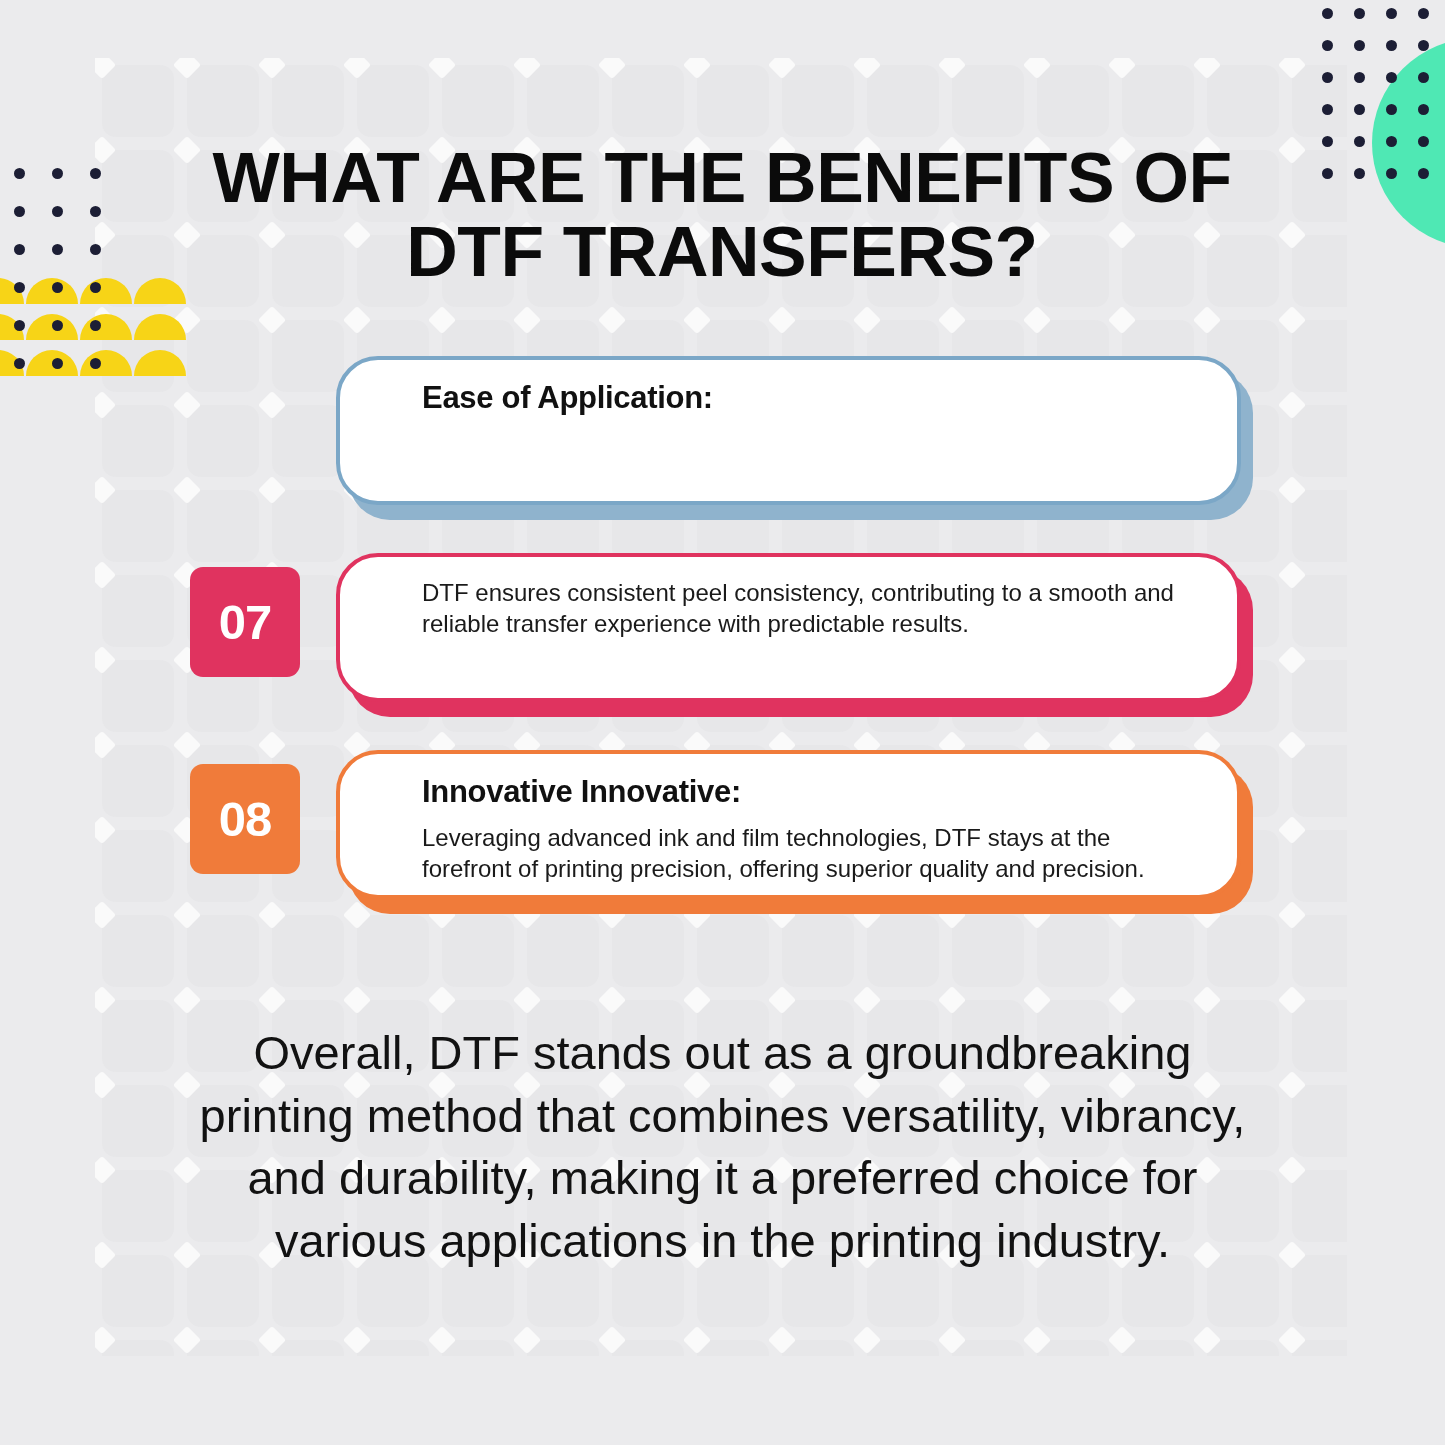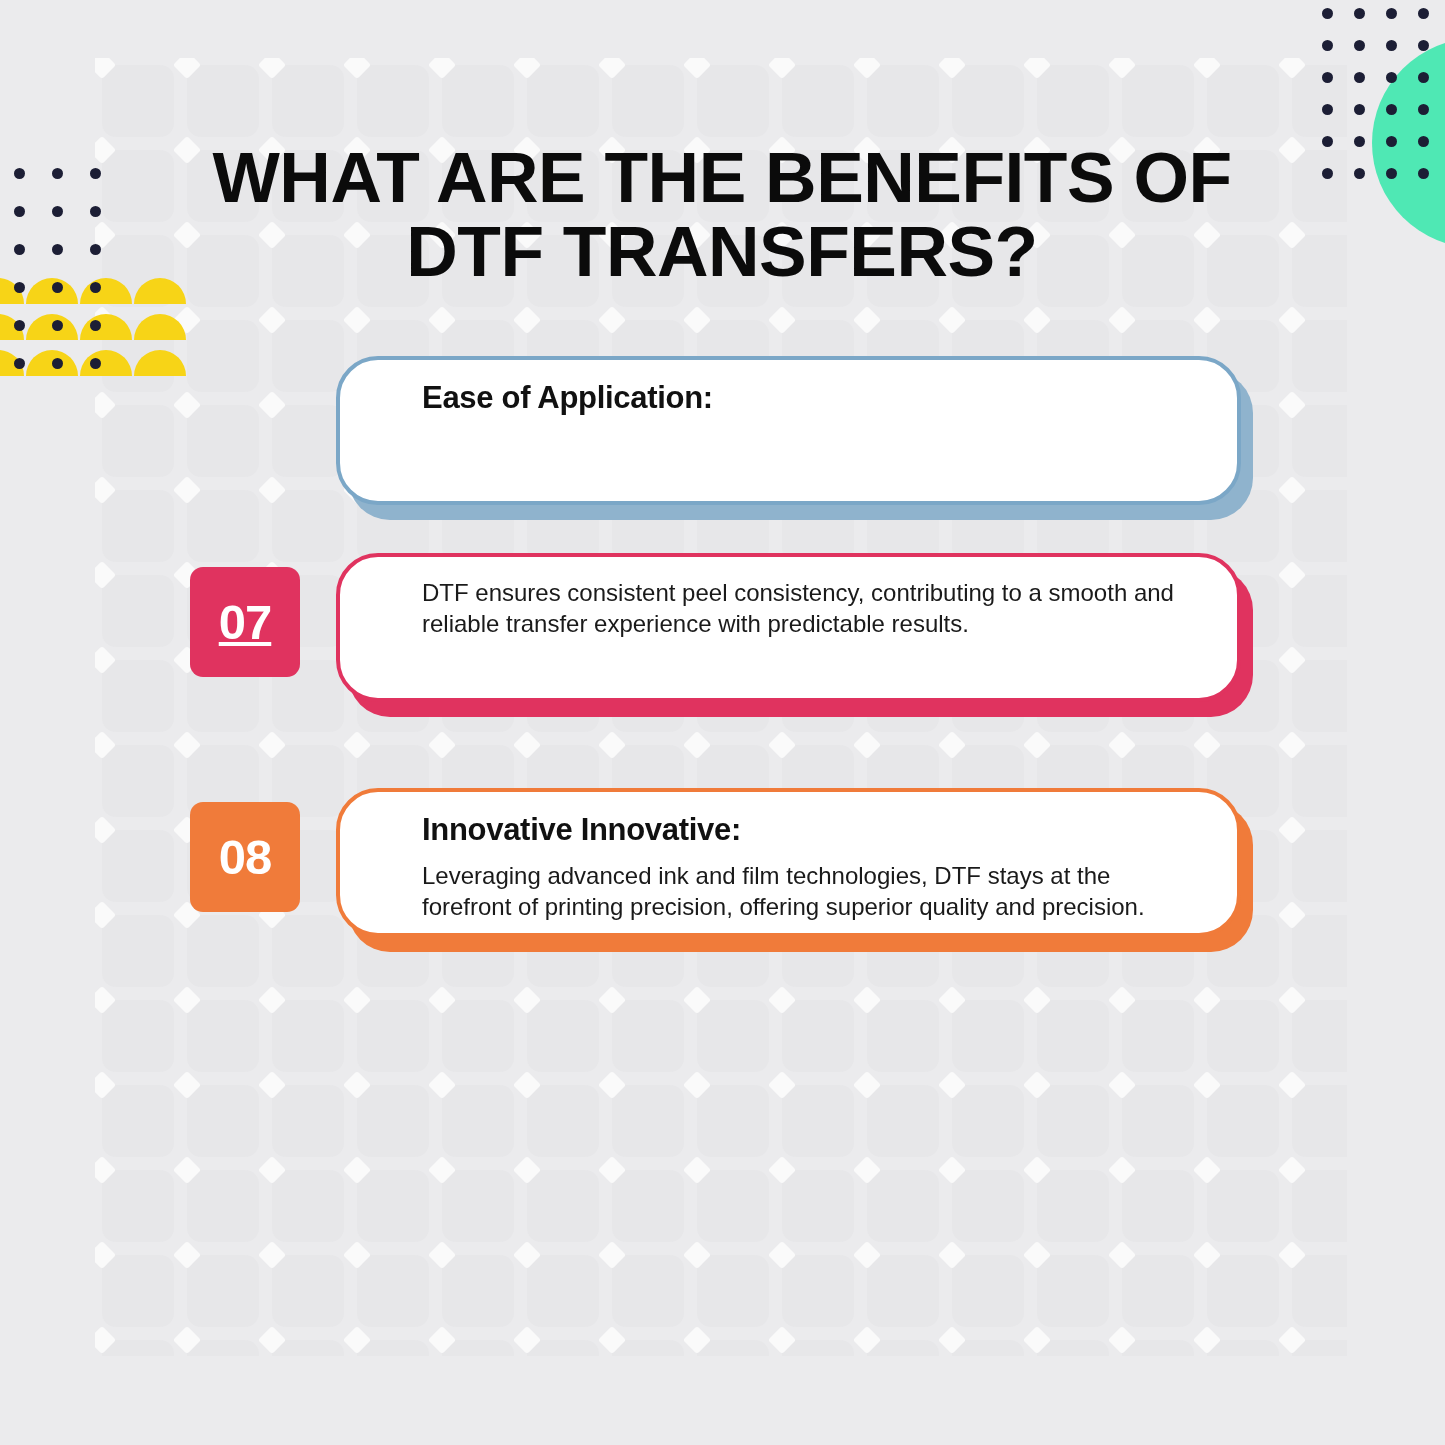--- a/index.html
+++ b/index.html
@@ -100,21 +100,21 @@
 
   
   .card-row {
     position:absolute;
     left:0;
     width:100%;
     height:170px;
   }
   #row-06 { top:352px; }
   #row-07 { top:549px; }
-  #row-08 { top:784px; }
+  #row-08 { top:746px; }
 
   .badge {
     position:absolute;
     left:190px; top:18px;
     width:110px; height:110px;
     border-radius:13px;
     display:flex;
     align-items:center;
     justify-content:center;
     font-family:"Liberation Sans", sans-serif;
@@ -723,30 +723,31 @@
   <h1 id="title">WHAT ARE THE BENEFITS OF DTF TRANSFERS?</h1>
 
   <div class="card-row" id="row-06">
     <div class="card-shadow" style="background: rgb(143, 179, 205);"></div>
     <div class="card" style="border-color: rgb(123, 167, 199);">
       <div class="card-heading">Ease of Application:</div>
     </div>
   </div>
 
   <div class="card-row" id="row-07">
-    <div class="badge" style="background: rgb(224, 51, 95); text-decoration: underline;">07</div>
+    <div class="badge" style="background: rgb(224, 51, 95);">07</div>
     <div class="card-shadow" style="background: rgb(224, 51, 95);"></div>
     <div class="card" style="border-color: rgb(224, 51, 95);">
       <div class="card-body">DTF ensures consistent peel consistency, contributing to a smooth and reliable transfer experience with predictable results.</div>
     </div>
   </div>
 
   <div class="card-row" id="row-08">
     <div class="badge" style="background: rgb(240, 123, 58);">08</div>
     <div class="card-shadow" style="background: rgb(240, 123, 58);"></div>
     <div class="card" style="border-color: rgb(240, 123, 58);">
       <div class="card-heading">Innovative Innovative:</div>
       <div class="card-body">Leveraging advanced ink and film technologies, DTF stays at the forefront of printing precision, offering superior quality and precision.</div>
     </div>
   </div>
 
+  <p id="closing">Overall, DTF stands out as a groundbreaking printing method that combines versatility, vibrancy, and durability, making it a preferred choice for various applications in the printing industry.</p>
 
 </div>
 
 </body></html>

